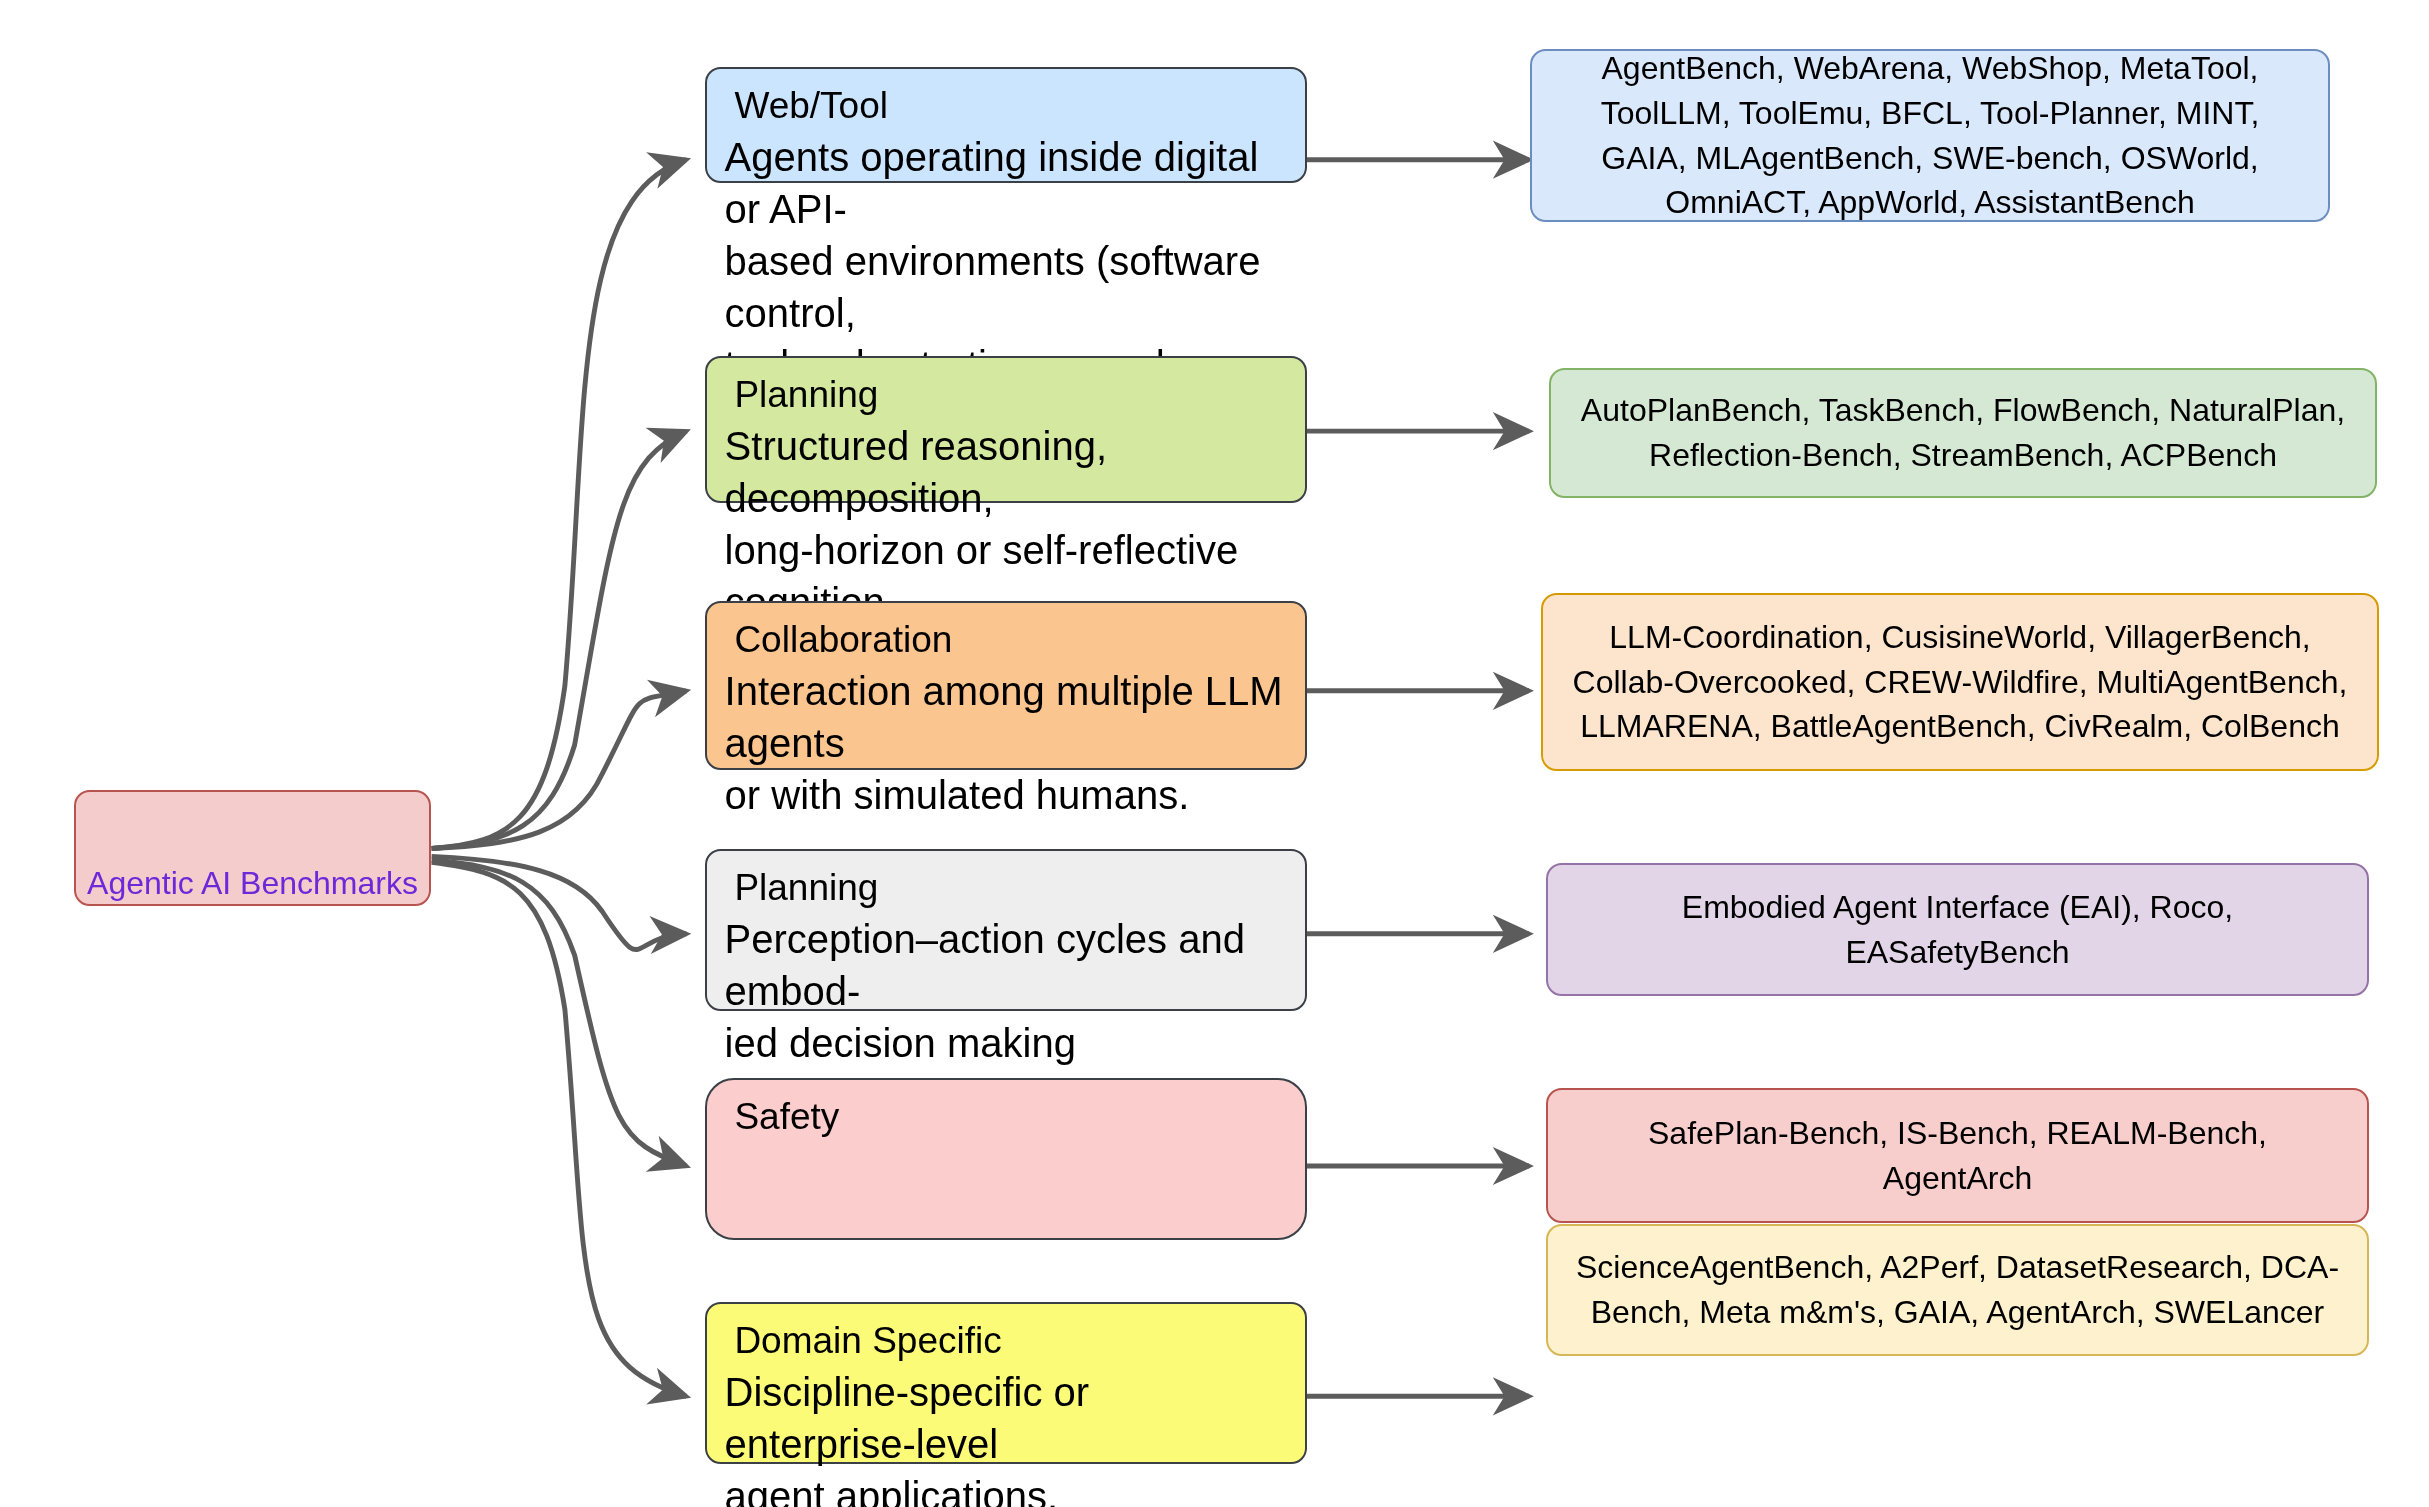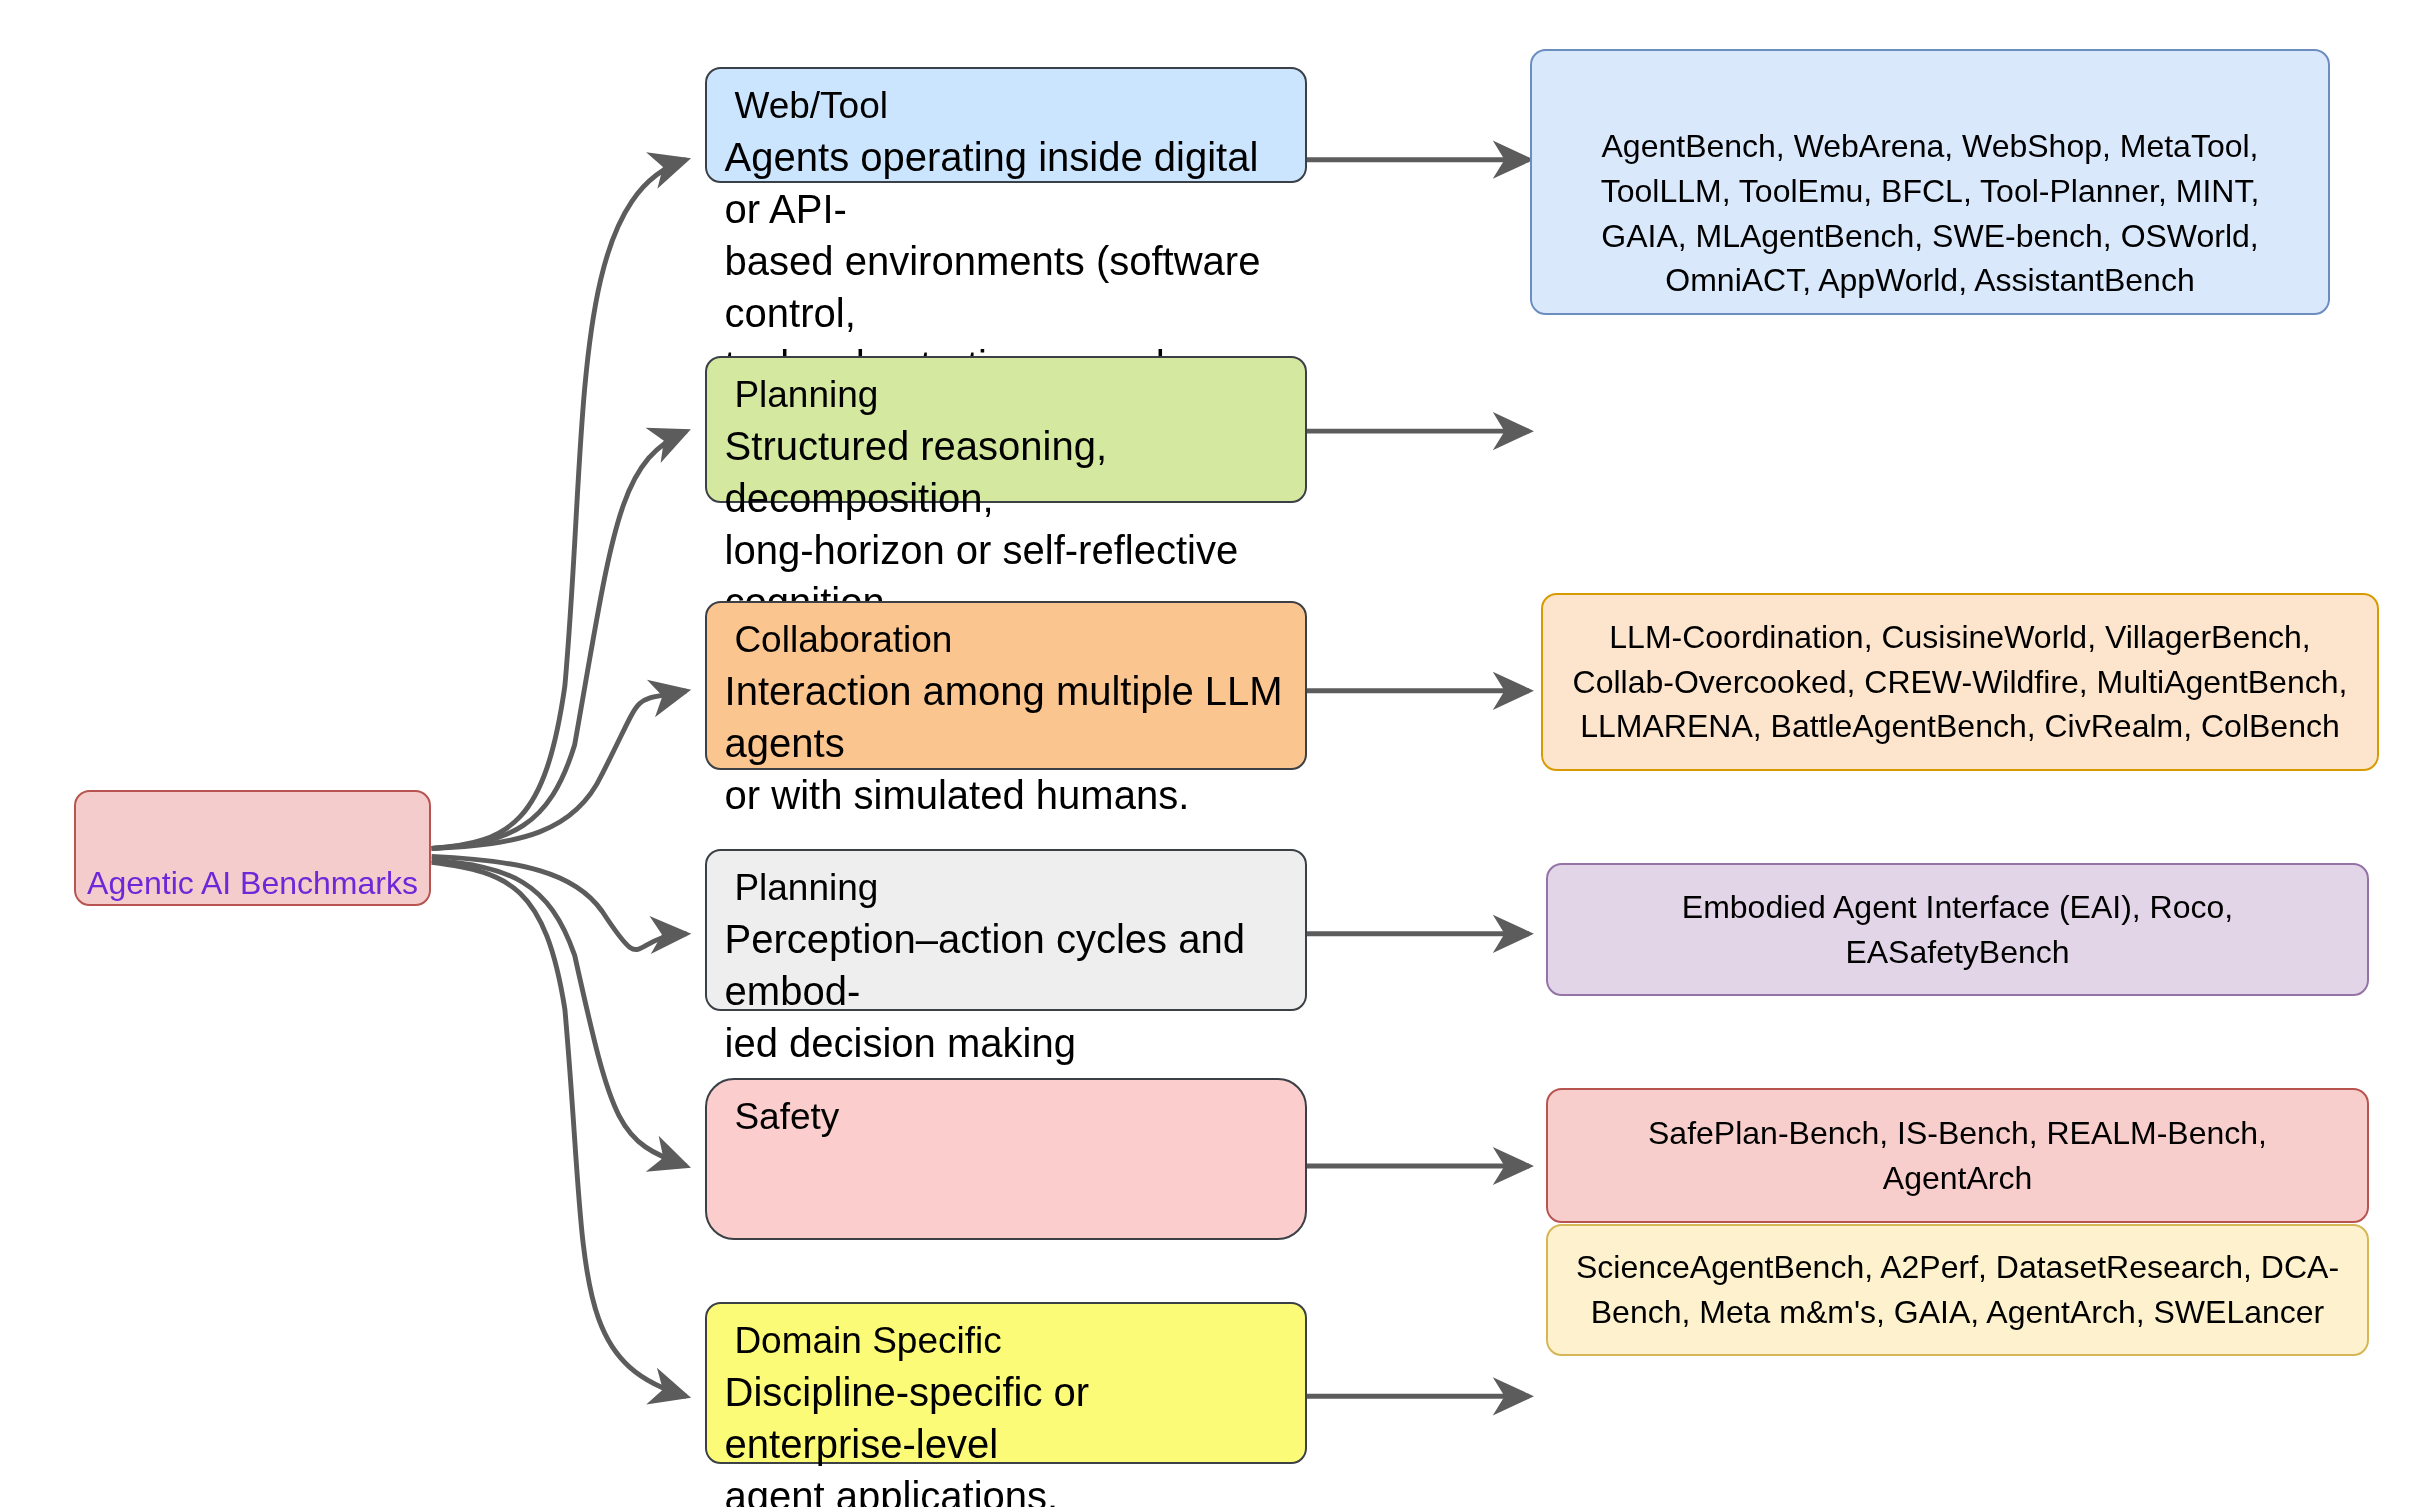--- a/index.html
+++ b/index.html
@@ -140,27 +140,31 @@
   <div class="node cat-node" style="left:705px; top:1078px; width:602px; height:162px; background:#fbcdcd;border-radius:29px;">
     <div class="cat-title">Safety</div>
   </div>
 
   <div class="node cat-node" style="left:705px; top:1302px; width:602px; height:162px; background:#fcfb77;">
     <div class="cat-title">Domain Specific</div>
     <div class="cat-desc">Discipline-specific or enterprise-level
 agent applications.</div>
   </div>
 
-  <div class="node bench-node" style="left:1530px; top:49px; width:800px; height:266px; background:#dae8fc; border-color:#6c8ebf;align-items:flex-end;">
+  <div class="node bench-node" style="left:1530px; top:49px; width:800px; height:173px; background:#dae8fc; border-color:#6c8ebf;">
     <span>AgentBench, WebArena, WebShop, MetaTool,
 ToolLLM, ToolEmu, BFCL, Tool-Planner, MINT,
 GAIA, MLAgentBench, SWE-bench, OSWorld,
 OmniACT, AppWorld, AssistantBench</span>
   </div>
 
+  <div class="node bench-node" style="left:1549px; top:368px; width:828px; height:130px; background:#d5e8d4; border-color:#82b366;">
+    <span>AutoPlanBench, TaskBench, FlowBench, NaturalPlan,
+Reflection-Bench, StreamBench, ACPBench</span>
+  </div>
 
   <div class="node bench-node" style="left:1541px; top:593px; width:838px; height:178px; background:#fde5cd; border-color:#d79b00;">
     <span>LLM-Coordination, CusisineWorld, VillagerBench,
 Collab-Overcooked, CREW-Wildfire, MultiAgentBench,
 LLMARENA, BattleAgentBench, CivRealm, ColBench</span>
   </div>
 
   <div class="node bench-node" style="left:1546px; top:863px; width:823px; height:133px; background:#e1d5e7; border-color:#9673a6;">
     <span>Embodied Agent Interface (EAI), Roco,
 EASafetyBench</span>

